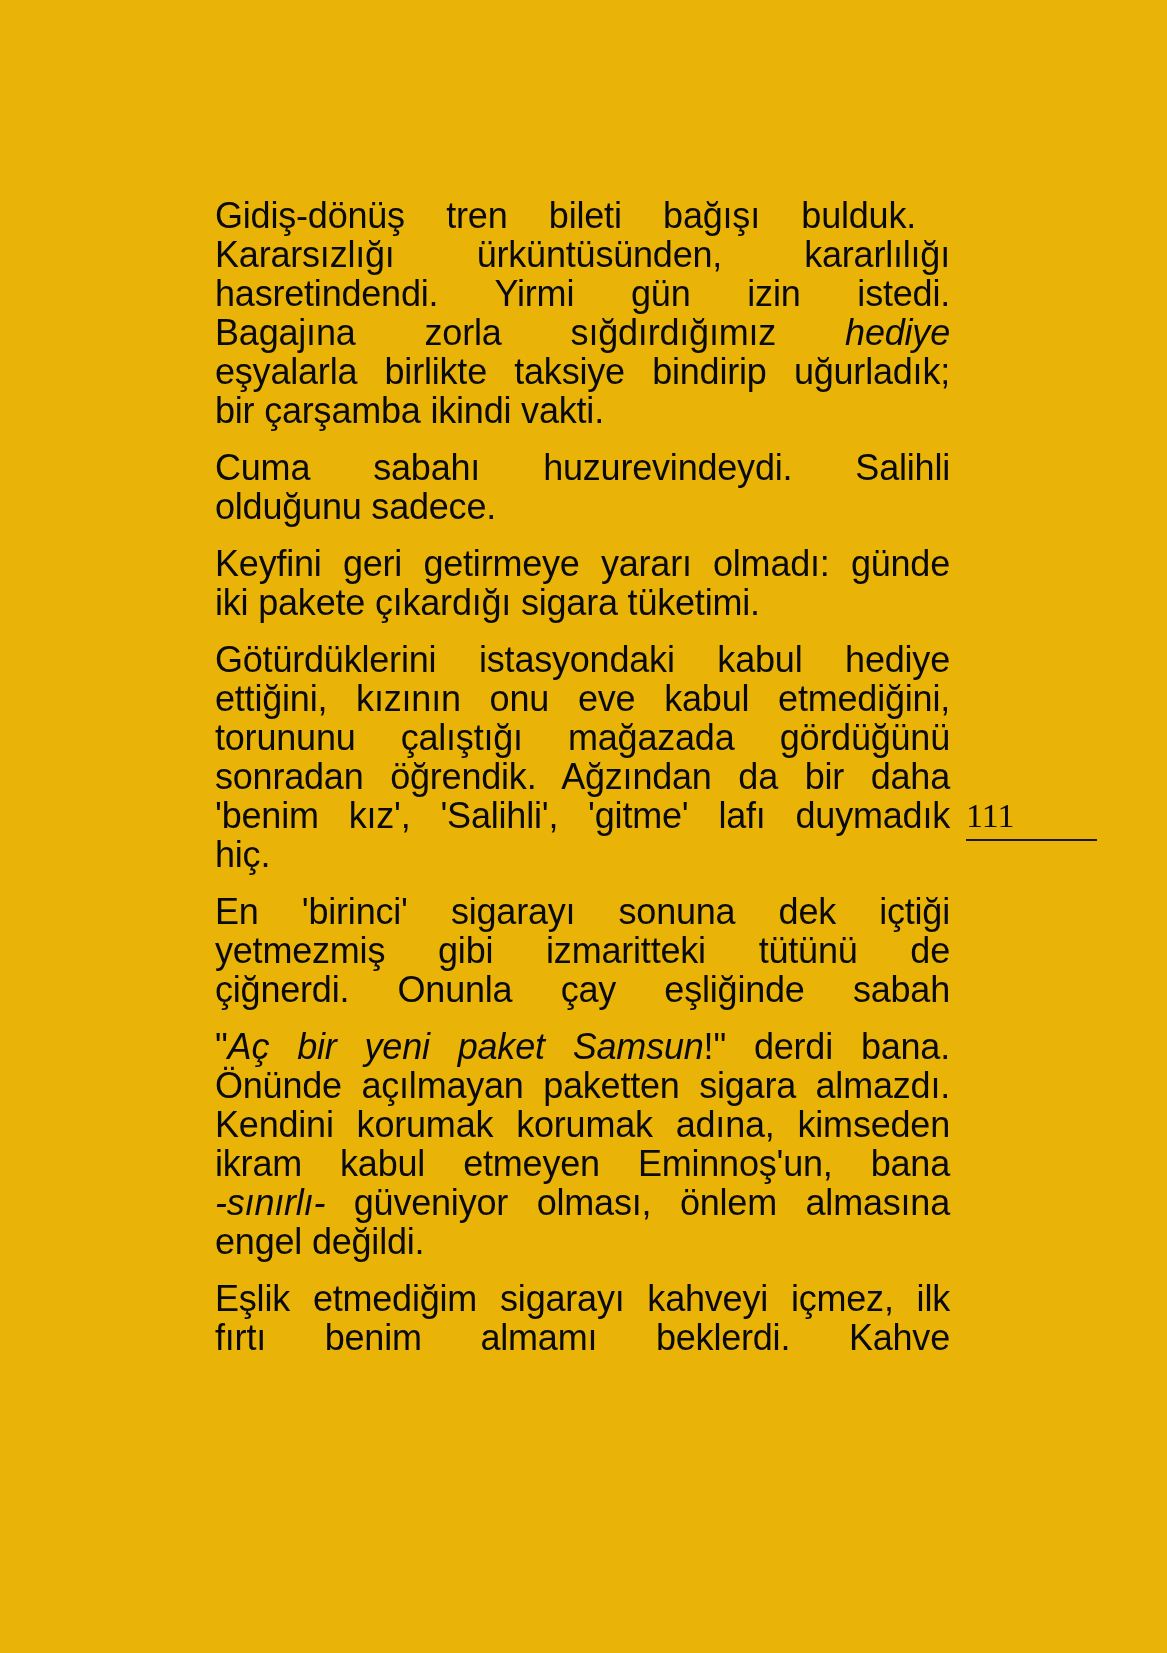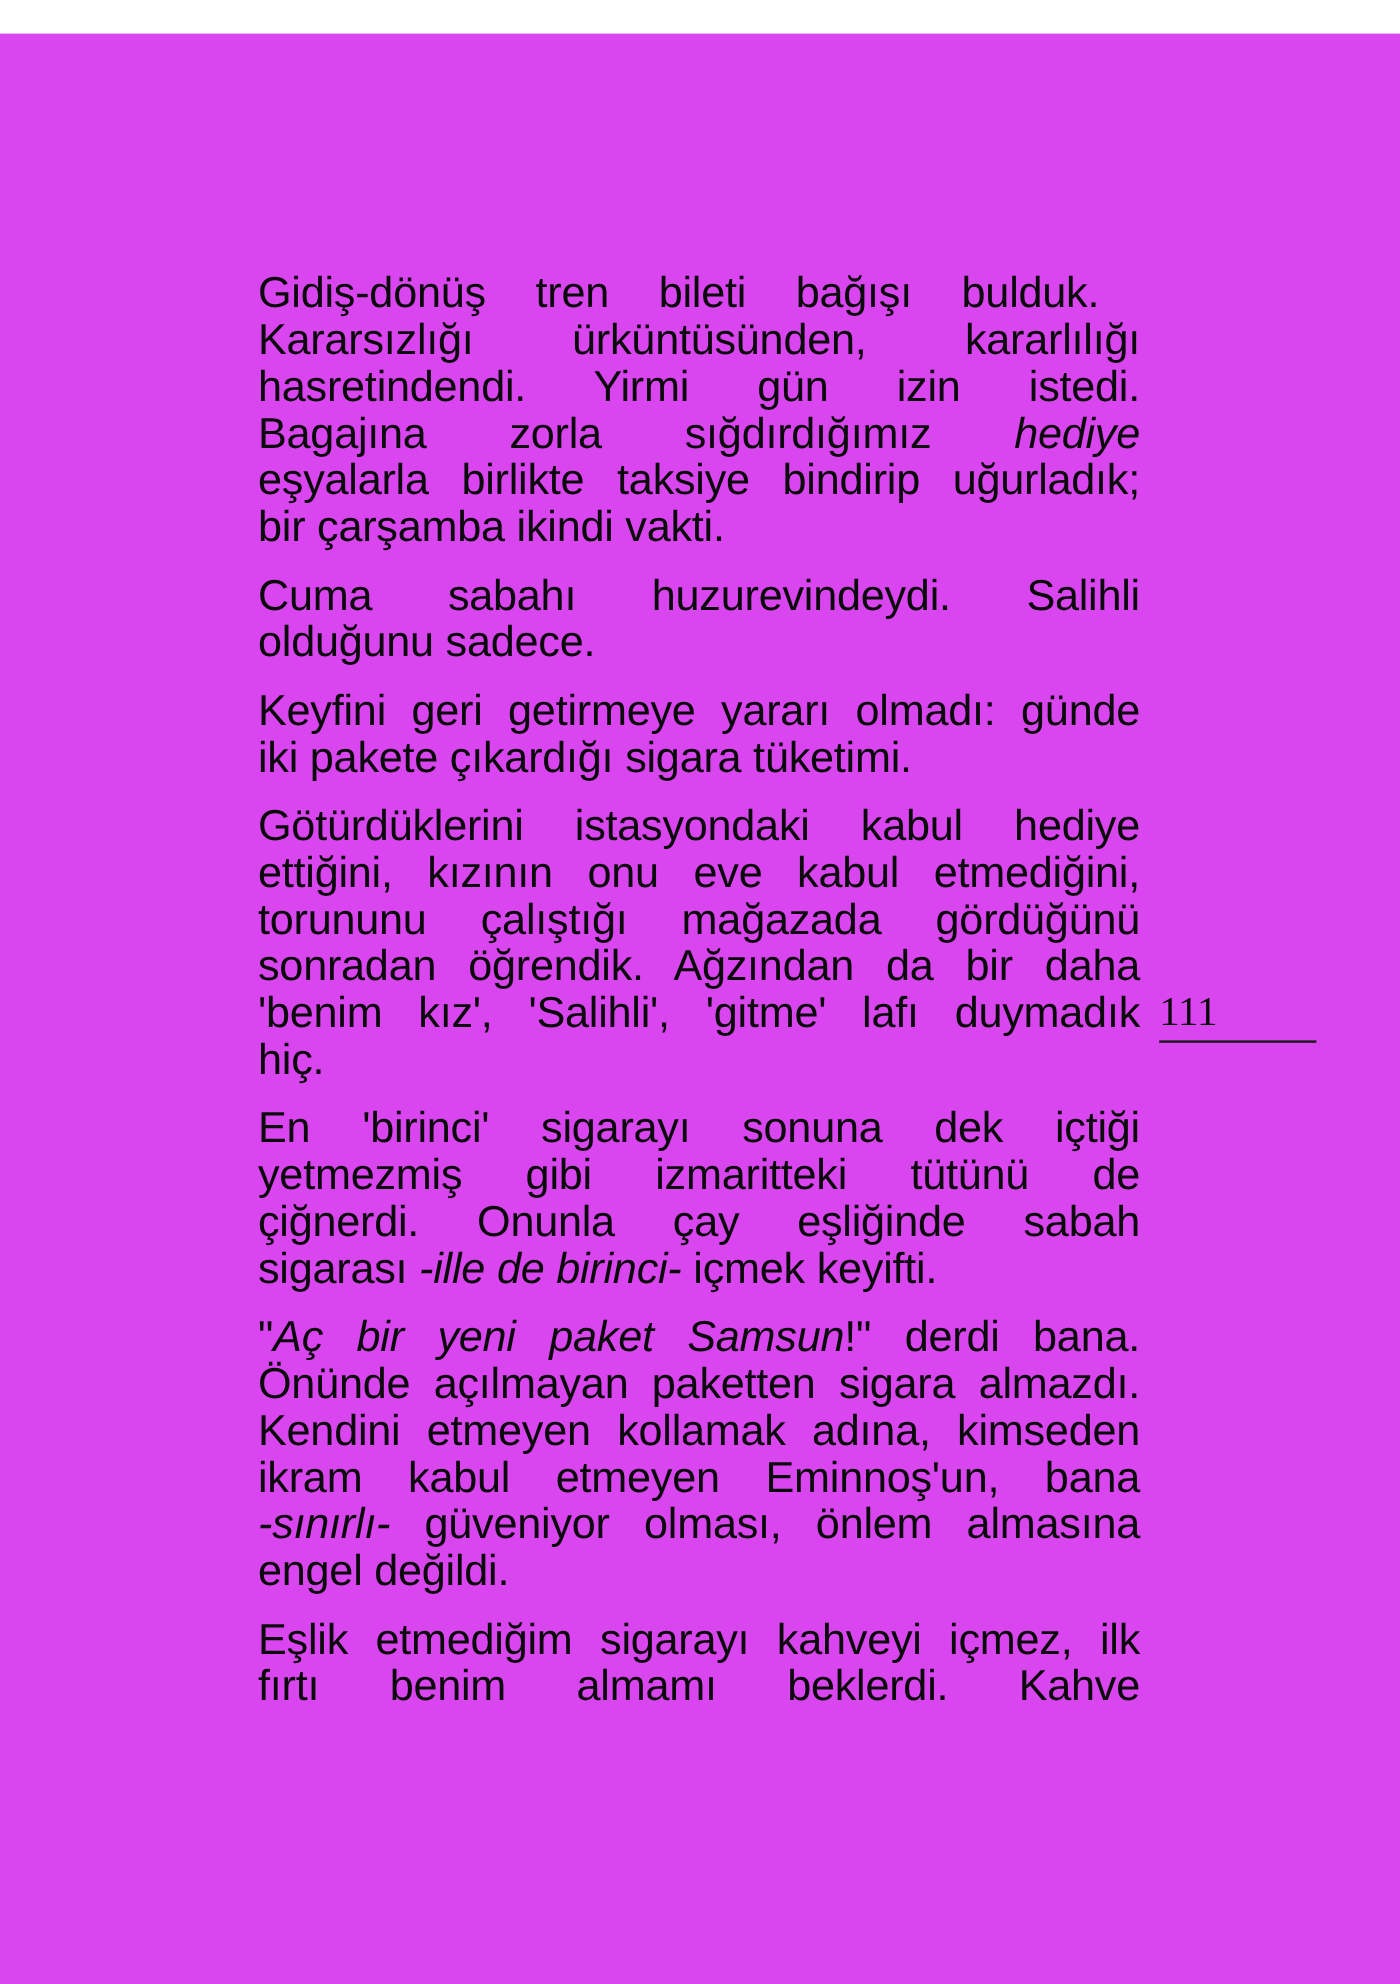--- a/index.html
+++ b/index.html
@@ -11,22 +11,21 @@
     width: 1167px;
     height: 1653px;
     position: relative;
     font-family: "Liberation Sans", sans-serif;
     color: #0a0a0a;
     overflow: hidden;
   }
   .page {
     position: absolute;
     inset: 0;
-    background: #d946ef;
-    margin-top: 28px;
+    background: #eab308;
   }
   .text-block {
     position: absolute;
     left: 215px;
     top: 196px;
     width: 735px;
   }
   .para {
     margin: 0 0 18px 0;
     padding: 0;
@@ -90,26 +89,25 @@
         <div class="line j"><span class="seg">ettiğini, kızının onu eve kabul etmediğini,</span></div>
         <div class="line j"><span class="seg">torununu çalıştığı mağazada gördüğünü</span></div>
         <div class="line j"><span class="seg">sonradan öğrendik. Ağzından da bir daha</span></div>
         <div class="line j"><span class="seg">'benim kız', 'Salihli', 'gitme' lafı duymadık</span></div>
         <div class="line"><span class="seg">hiç.</span></div>
       </div>
       <div class="para">
         <div class="line j"><span class="seg">En 'birinci' sigarayı sonuna dek içtiği</span></div>
         <div class="line j"><span class="seg">yetmezmiş gibi izmaritteki tütünü de</span></div>
         <div class="line j"><span class="seg">çiğnerdi. Onunla çay eşliğinde sabah</span></div>
-        <div class="line"><span class="seg">sigarası </span><span class="seg it">-ille de birinci-</span><span class="seg"> içmek keyifti.</span></div>
       </div>
       <div class="para">
         <div class="line j"><span class="seg">"</span><span class="seg it">Aç bir yeni paket Samsun</span><span class="seg">!" derdi bana.</span></div>
         <div class="line j"><span class="seg">Önünde açılmayan paketten sigara almazdı.</span></div>
-        <div class="line j"><span class="seg">Kendini etmeyen kollamak adına, kimseden</span></div>
+        <div class="line j"><span class="seg">Kendini korumak korumak adına, kimseden</span></div>
         <div class="line j"><span class="seg">ikram kabul etmeyen Eminnoş'un, bana</span></div>
         <div class="line j"><span class="seg it">-sınırlı-</span><span class="seg"> güveniyor olması, önlem almasına</span></div>
         <div class="line"><span class="seg">engel değildi.</span></div>
       </div>
       <div class="para">
         <div class="line j"><span class="seg">Eşlik etmediğim sigarayı kahveyi içmez, ilk</span></div>
         <div class="line j"><span class="seg">fırtı benim almamı beklerdi. Kahve</span></div>
       </div>
     </div>
   <div class="margin-number">111</div>

